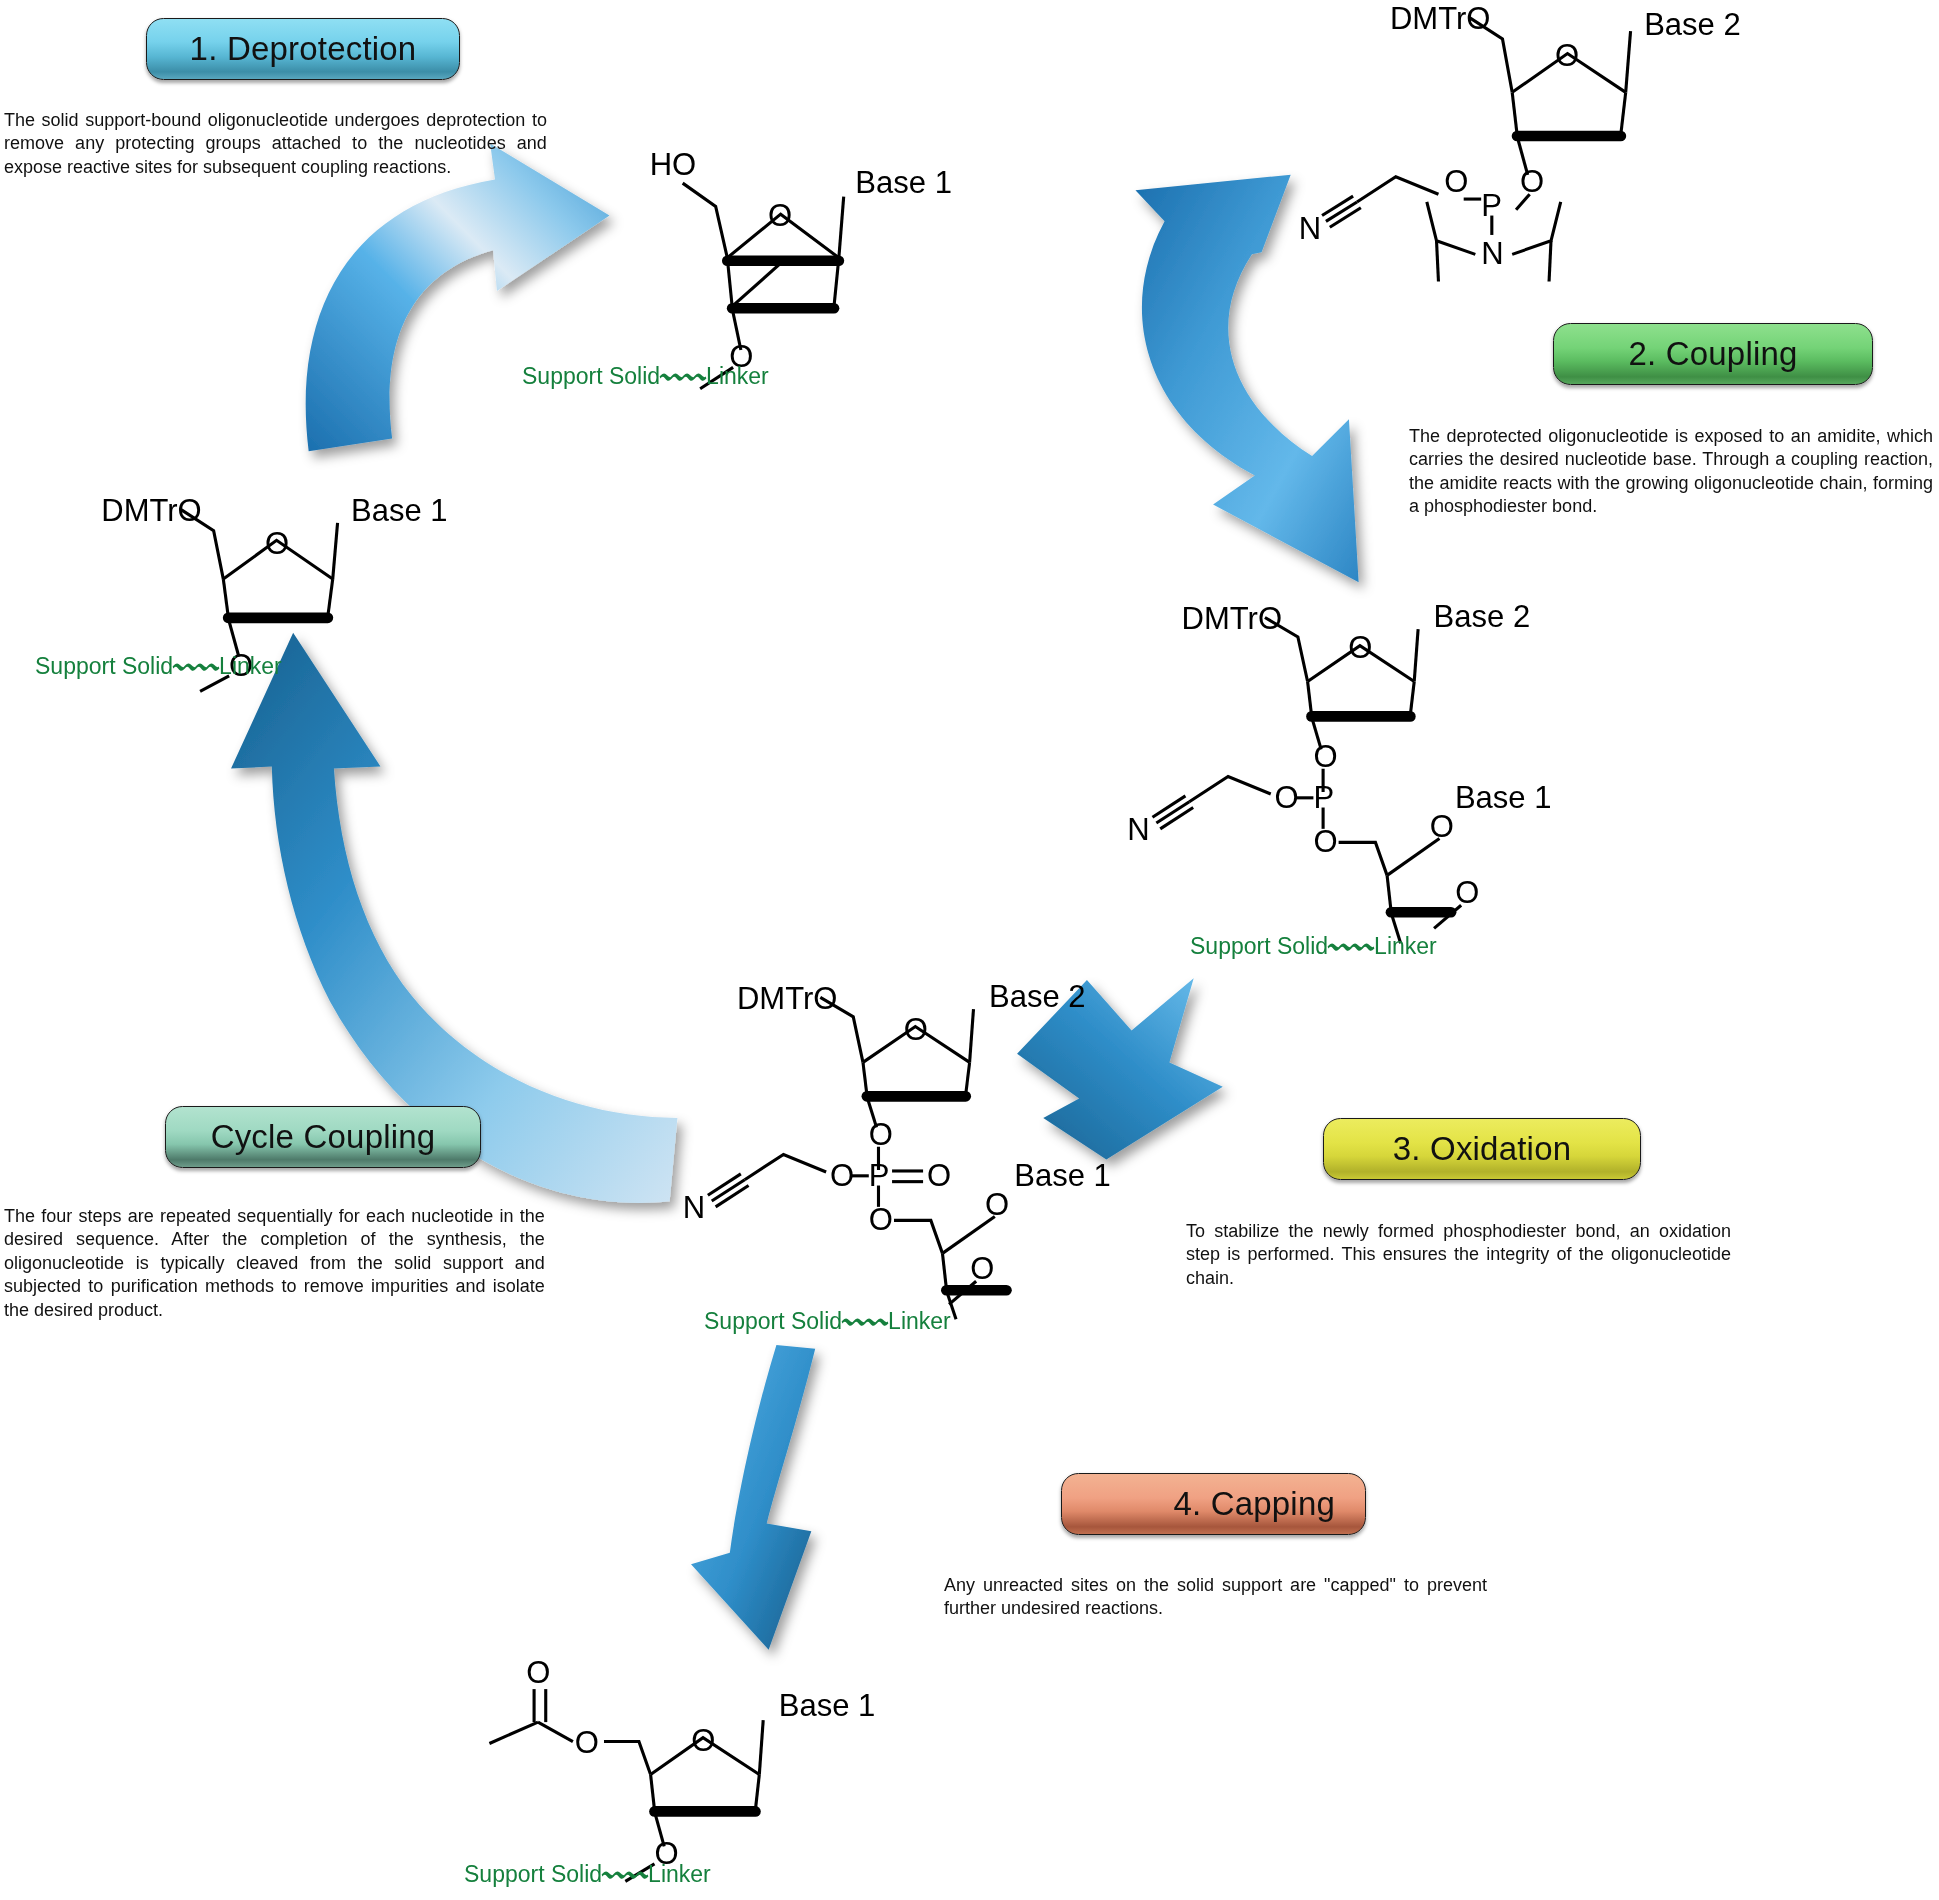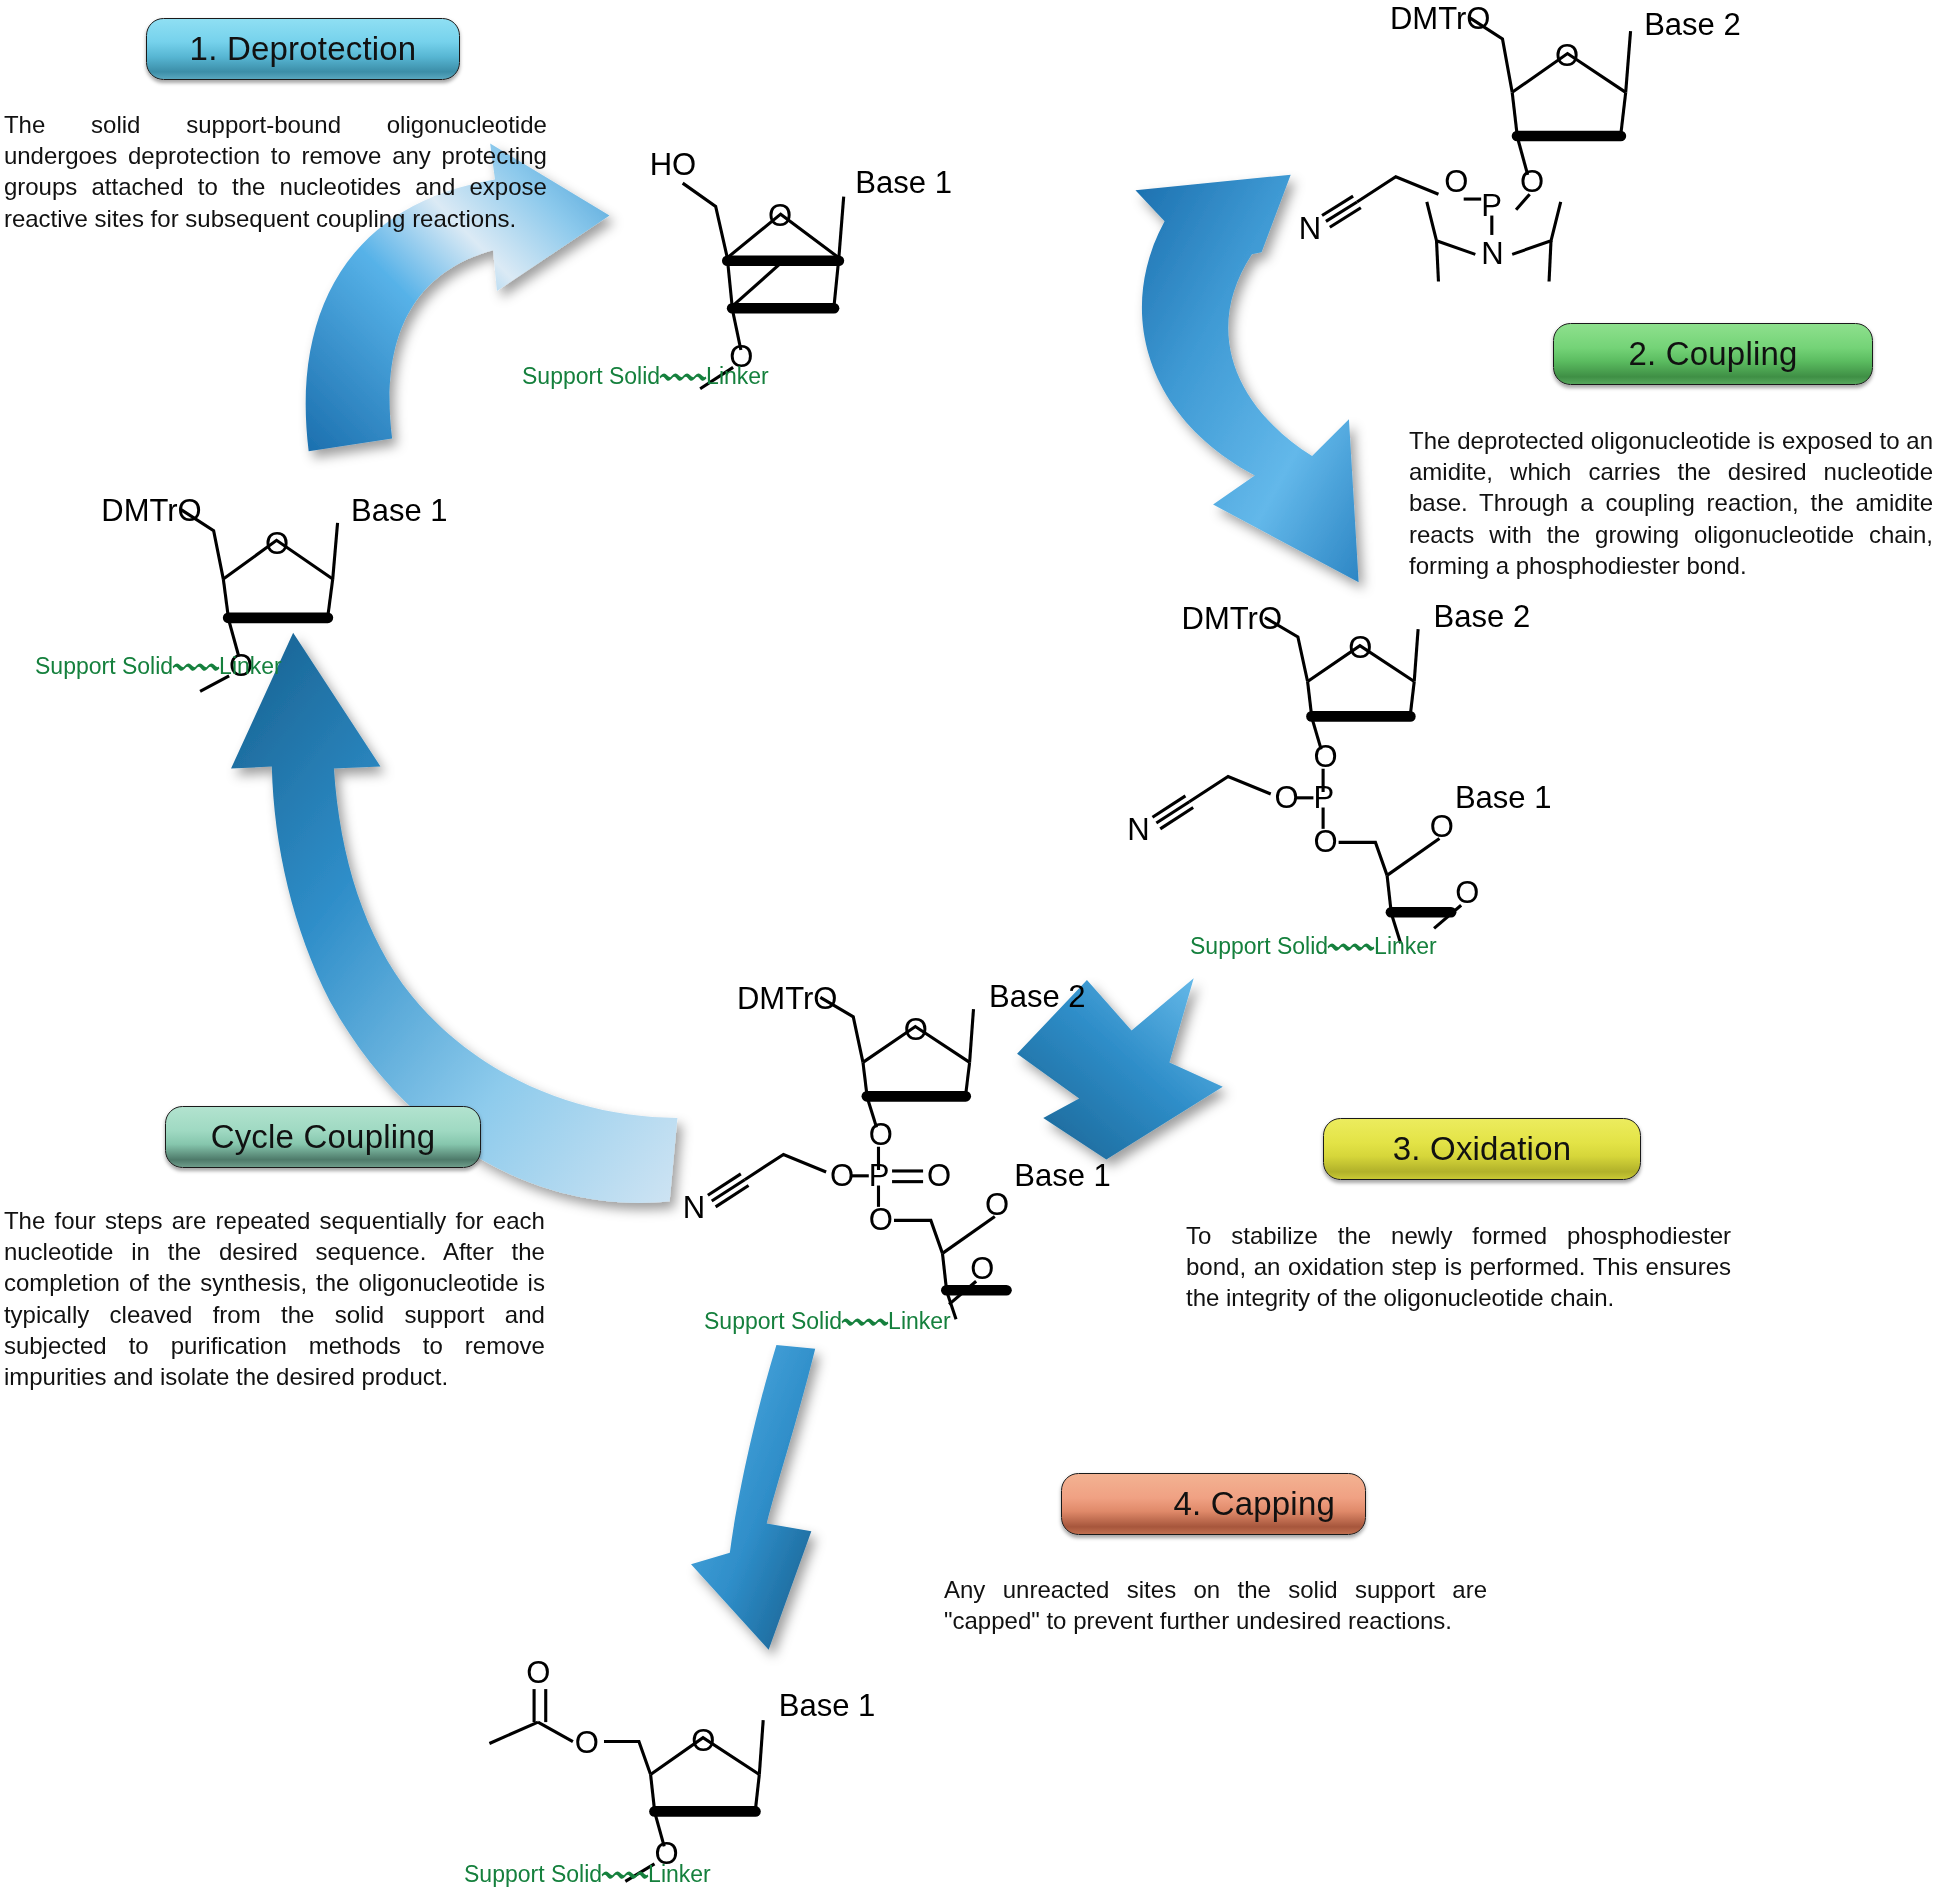--- a/index.html
+++ b/index.html
@@ -43,21 +43,21 @@
   .pill-capping{
     background:linear-gradient(to bottom,#f3b292 0%,#f0a183 40%,#e08a6a 62%,#a6563c 88%,#c06f4f 100%);
   }
   .pill-cycle{
     background:linear-gradient(to bottom,#b2e3cf 0%,#9fd9c2 40%,#86c6ad 62%,#4e7a6a 88%,#6d9c8a 100%);
   }
 
   
   .para{
     position:absolute;
-    font-size:24px;
+    font-size:18px;
     line-height:1.30;
     color:#111;
     text-align:justify;
     text-justify:inter-word;
   }
 
   
   .chem-text{
     position:absolute;
     font-size:23px;

